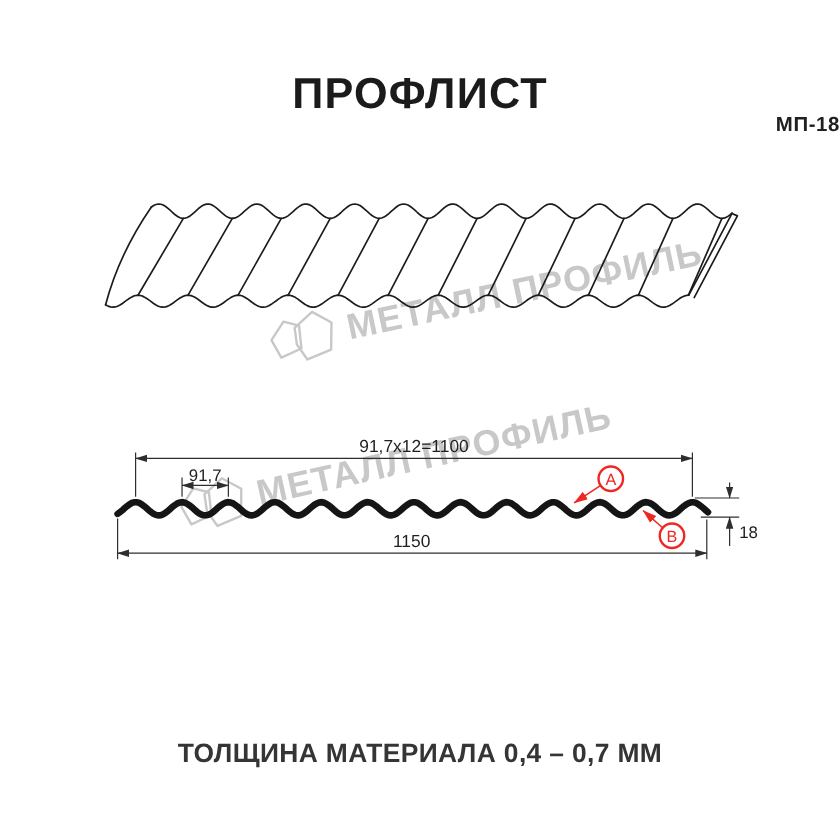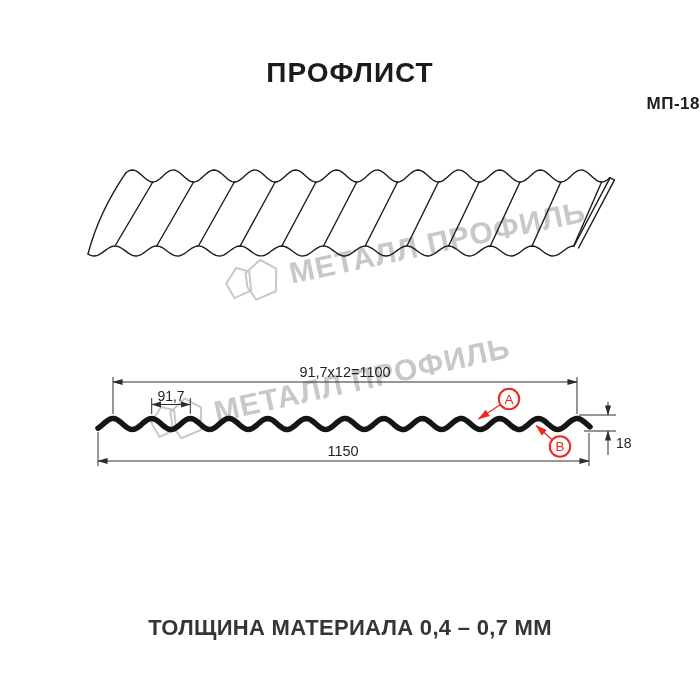--- a/index.html
+++ b/index.html
@@ -4,21 +4,21 @@
 <style>
   html,body{margin:0;padding:0;}
   body{
     width:700px;height:700px;position:relative;overflow:hidden;
     background:#ffffff;
     font-family:"Liberation Sans",sans-serif;
   }
   .abs{position:absolute;}
   .center-text{left:0;width:700px;text-align:center;}
   .title{
-    top:57px;font-size:28px;font-weight:700;color:#1b1b1b;letter-spacing:1px;text-align:center;
+    top:57px;font-size:36px;font-weight:700;color:#1b1b1b;letter-spacing:1px;text-align:center;
   }
   .subtitle{
     top:94px;font-size:17px;font-weight:700;color:#202020;letter-spacing:.5px;text-align:right;
   }
   .footer-note{
     top:615px;font-size:22px;font-weight:700;color:#353535;letter-spacing:.3px;
   }
   .watermark{
     display:flex;align-items:center;gap:9px;
     color:var(--wm,#c8c8c8);

